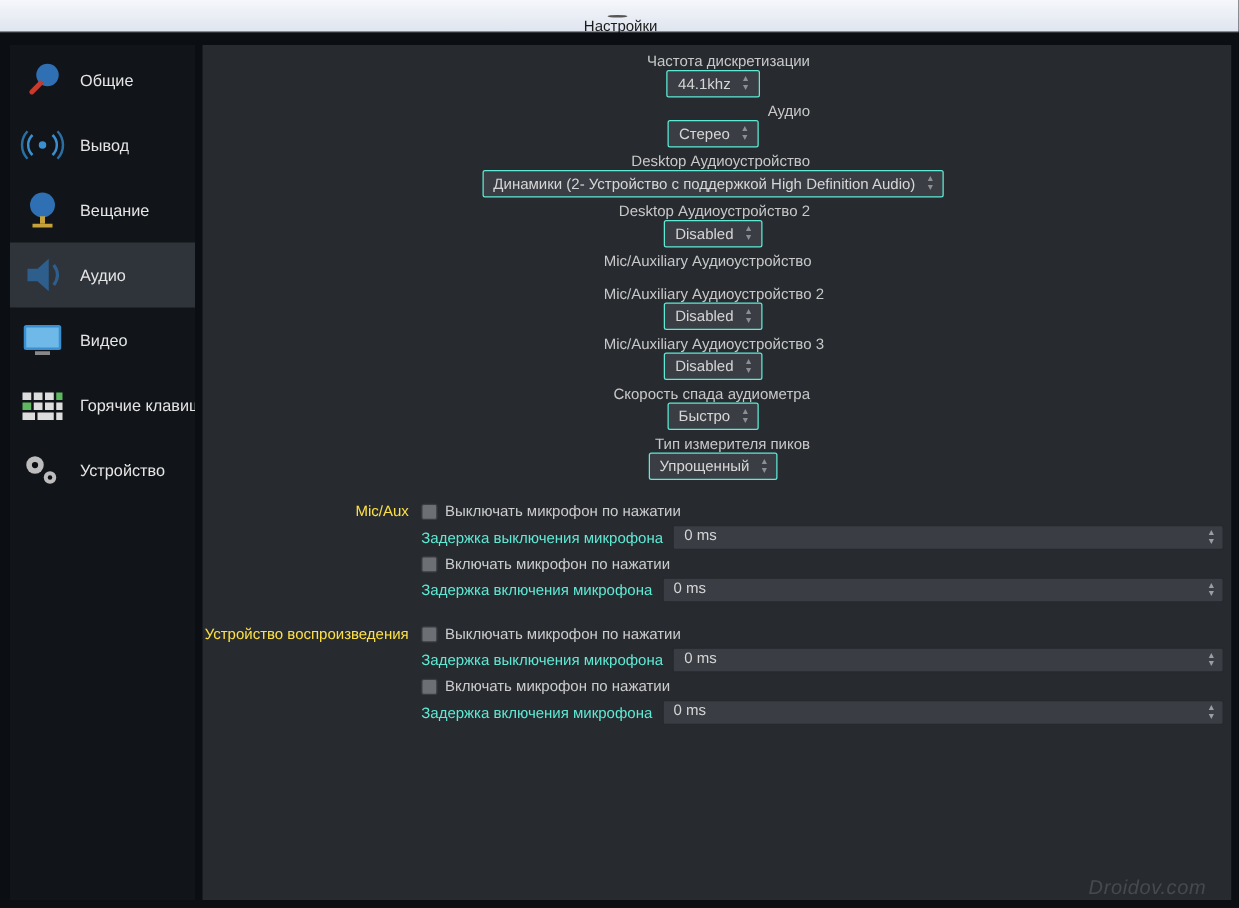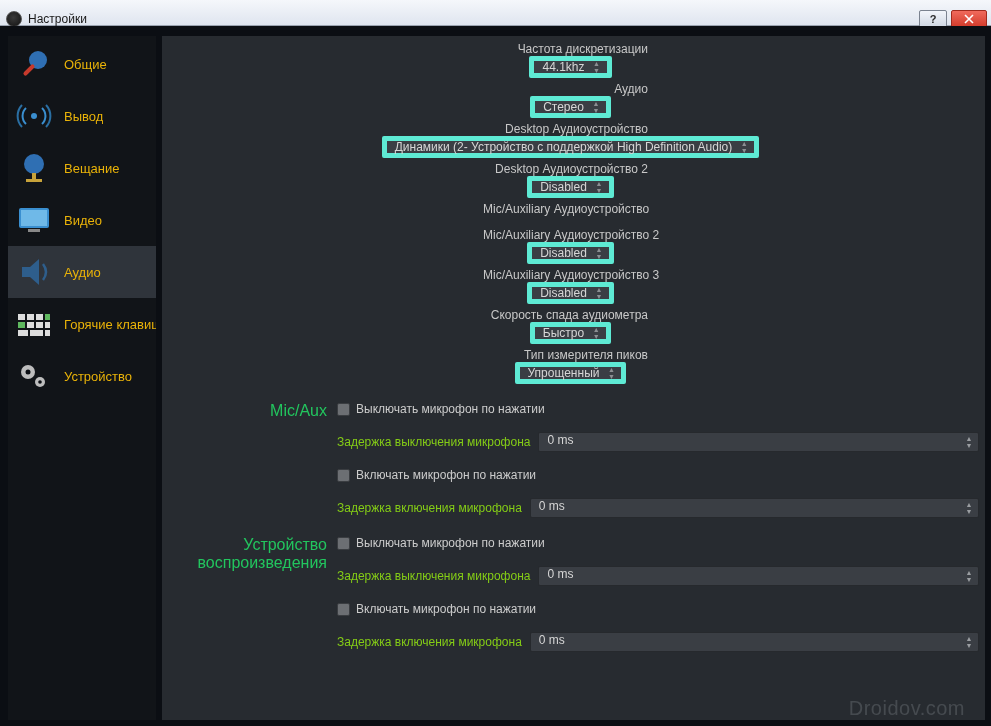--- a/index.html
+++ b/index.html
@@ -1,50 +1,50 @@
 <!DOCTYPE html>
 <html><head>
 <meta charset="utf-8">
 <style>
   * { box-sizing: border-box; margin: 0; padding: 0; }
   html, body { width: 991px; height: 726px; font-family: "Segoe UI", Tahoma, sans-serif; font-size: 12px; background: #000; color: #ccc; overflow: hidden; }
   .window { width: 991px; height: 726px; background: #0b0e13; display: flex; flex-direction: column; }
-  .titlebar { height: 26px; background: linear-gradient(#f5f7fb, #dfe5ef); display: flex; align-items: center; padding: 12px 4px 0 6px; border-bottom: 1px solid #9aa3b0; color: #1a1a1a; }
+  .titlebar { height: 26px; background: linear-gradient(#f5f7fb, #dfe5ef); display: flex; align-items: center; padding: 12px 4px 0 6px; border-bottom: 1px solid #9aa3b0; color: #1a1a1a; flex-direction: column; }
   .titlebar .app-icon { width: 16px; height: 16px; margin-right: 6px; border-radius: 50%; background: radial-gradient(circle at 45% 40%, #3a3a3a, #111); border: 1px solid #555; }
   .titlebar .title { flex: 1; font-size: 12px; }
   .titlebar .tbtn { width: 28px; height: 18px; margin-left: 4px; border: 1px solid #7a828f; background: linear-gradient(#f2f5fb, #cfd7e3); color: #2b2b2b; display: flex; align-items: center; justify-content: center; border-radius: 2px; font-weight: bold; font-size: 11px; cursor: pointer; }
   .titlebar .tbtn.close { background: linear-gradient(#f06a5c, #d23a2a); border-color: #a02a1d; color: #fff; width: 36px; }
 
   .content { flex: 1; display: flex; padding: 10px 6px 6px 8px; gap: 6px; background: #0b0e13; overflow: hidden;}
   .sidebar { width: 148px; background: #111418; display: flex; flex-direction: column; padding-top: 2px; }
-  .sb-item { display: flex; align-items: center; height: 52px; padding-left: 6px; gap: 10px; cursor: pointer; font-size: 13px; color: #eab308; }
+  .sb-item { display: flex; align-items: center; height: 52px; padding-left: 6px; gap: 10px; cursor: pointer; font-size: 13px; color: #e5e5e5; }
   .sb-item.active { background: #2f343b; }
   .sb-item .icon { width: 40px; height: 40px; display: flex; align-items: center; justify-content: center; flex: 0 0 40px; }
   .sb-item .label { white-space: nowrap; overflow: hidden; }
 
   .main { flex: 1; background: #272b30; padding: 6px 6px 6px 0; overflow: hidden; }
   .form { display: flex; flex-direction: column; gap: 4px; }
   .row { display: flex; align-items: center; min-height: 22px; flex-direction: column; }
   .row .lbl { width: 175px; text-align: right; padding-right: 10px; color: #c8c8c8; font-size: 12px; white-space: nowrap;}
   .row .ctl { flex: 1; display: flex; align-items: center; gap: 4px; }
-  .select { flex: 1; height: 22px; background: #3a3e44; border: 5px solid #5eead4; color: #d6d6d6; position: relative; display: flex; align-items: center; padding: 0 22px 0 8px; border-radius: 2px; cursor: pointer; }
+  .select { flex: 1; height: 22px; background: #3a3e44; border: 1px solid #5eead4; color: #d6d6d6; position: relative; display: flex; align-items: center; padding: 0 22px 0 8px; border-radius: 2px; cursor: pointer; }
   .select .arrows { position: absolute; right: 2px; top: 0; bottom: 0; width: 16px; display: flex; flex-direction: column; align-items: center; justify-content: center; color: #8c8f93; font-size: 7px; line-height: 7px; }
   .gap { height: 8px; }
 
   .sub-block { display: flex; }
-  .sub-block .lbl2 { width: 175px; text-align: right; padding-right: 10px; padding-top: 2px; color: #22c55e; font-size: 16px;}
-  .sub-col { flex: 1; display: flex; flex-direction: column; gap: 14px; }
+  .sub-block .lbl2 { width: 175px; text-align: right; padding-right: 10px; padding-top: 2px; color: #fde047; font-size: 12px;}
+  .sub-col { flex: 1; display: flex; flex-direction: column; gap: 2px; }
   .chk-row { display: flex; align-items: center; gap: 6px; height: 18px; }
   .chk-row .chk { width: 13px; height: 13px; background: #6c6f73; border: 1px solid #3a3d41; border-radius: 2px; cursor: pointer; }
   .spin-row { display: flex; align-items: center; gap: 6px; }
-  .spin-row .splabel { color: #84cc16; padding-right: 2px; min-width: 182px; }
+  .spin-row .splabel { color: #5eead4; padding-right: 2px; min-width: 182px; }
   .spin { flex: 1; height: 20px; background: #3a3e44; border: 1px solid #26292d; color: #d6d6d6; position: relative; display: flex; align-items: flex-start; padding: 0 20px 0 8px; border-radius: 2px; cursor: text;}
   .spin .arrows { position: absolute; right: 2px; top: 0; bottom: 0; width: 14px; display: flex; flex-direction: column; align-items: center; justify-content: center; color: #9b9ea2; font-size: 7px; line-height: 7px;}
 
-  .watermark { position: absolute; right: 26px; bottom: 6px; color: #7e8489; font-size: 20px; letter-spacing: 0.5px; opacity: 0.35;  margin-top: 21px;}
+  .watermark { position: absolute; right: 26px; bottom: 6px; color: #7e8489; font-size: 16px; letter-spacing: 0.5px; opacity: 0.35; font-style: italic; margin-top: 21px;}
 </style>
 </head>
 <body>
 
 <div class="window">
   <div class="titlebar">
     <div class="app-icon"></div>
     <div class="title">Настройки</div>
     <div class="tbtn">?</div>
     <div class="tbtn close">
@@ -80,38 +80,38 @@
       <div class="sb-item">
         <div class="icon">
           <svg width="36" height="36" viewBox="0 0 36 36">
               <circle cx="18" cy="14" r="10" fill="#2f6fb3"></circle>
               <rect x="16" y="23" width="4" height="6" fill="#c7a23a"></rect>
               <rect x="10" y="29" width="16" height="3" fill="#c7a23a"></rect>
             </svg>
         </div>
         <div class="label">Вещание</div>
       </div>
+      <div class="sb-item active">
+        <div class="icon">
+          <svg width="40" height="40" viewBox="0 0 40 40">
+              <path d="M8 15 L16 15 L25 7 L25 33 L16 25 L8 25 Z" fill="#2e5e8c"></path>
+              <path d="M29 12 Q35 20 29 28" stroke="#2e5e8c" stroke-width="2.5" fill="none"></path>
+            </svg>
+        </div>
+        <div class="label">Аудио</div>
+      </div>
       <div class="sb-item">
         <div class="icon">
           <svg width="40" height="40" viewBox="0 0 40 40">
               <rect x="5" y="8" width="30" height="20" rx="2" fill="#3a8fd0"></rect>
               <rect x="7" y="10" width="26" height="16" fill="#6fb9e8"></rect>
               <rect x="14" y="29" width="12" height="3" fill="#888"></rect>
             </svg>
         </div>
         <div class="label">Видео</div>
-      </div>
-      <div class="sb-item active">
-        <div class="icon">
-          <svg width="40" height="40" viewBox="0 0 40 40">
-              <path d="M8 15 L16 15 L25 7 L25 33 L16 25 L8 25 Z" fill="#2e5e8c"></path>
-              <path d="M29 12 Q35 20 29 28" stroke="#2e5e8c" stroke-width="2.5" fill="none"></path>
-            </svg>
-        </div>
-        <div class="label">Аудио</div>
       </div>
       <div class="sb-item">
         <div class="icon">
           <svg width="40" height="40" viewBox="0 0 40 40">
             <rect x="4" y="10" width="7" height="6" fill="#ddd"></rect>
               <rect x="13" y="10" width="7" height="6" fill="#ddd"></rect>
               <rect x="22" y="10" width="7" height="6" fill="#ddd"></rect>
               <rect x="31" y="10" width="5" height="6" fill="#5fb85f"></rect>
             <rect x="4" y="18" width="7" height="6" fill="#5fb85f"></rect>
               <rect x="13" y="18" width="7" height="6" fill="#ddd"></rect>

